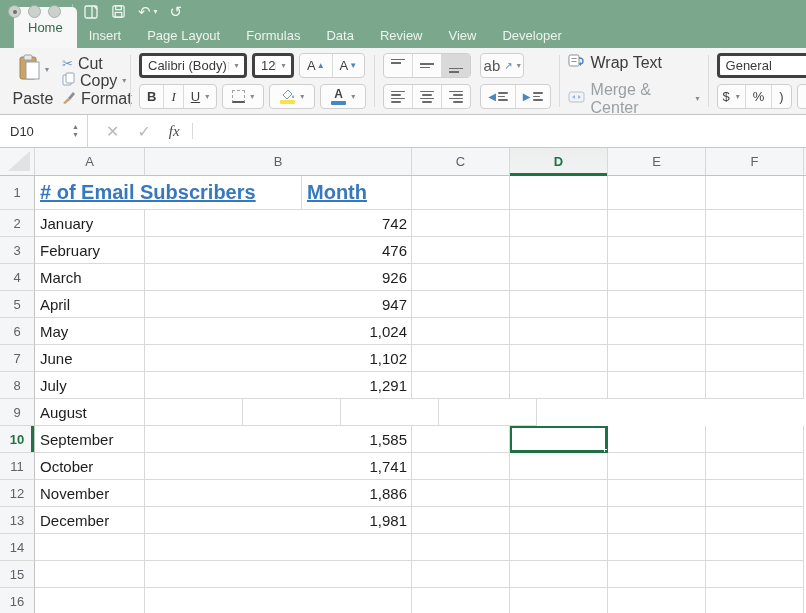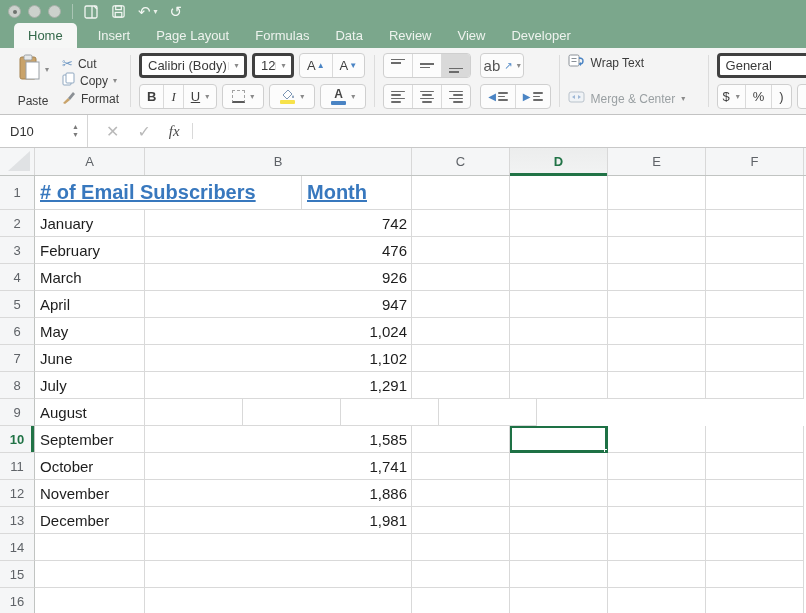--- a/index.html
+++ b/index.html
@@ -15,28 +15,28 @@
         border-radius:50%; background:#6e736e; }
   .tb-div { width:1px; height:15px; background:rgba(255,255,255,.35); margin:0 10px 0 4px; }
   .qa-icon { color:#f2f6f2; font-size:15px; line-height:1; margin-right:12px; display:flex;
         align-items:center; cursor:default; }
   .qa-icon svg { display:block; }
   .qa-caret { color:#e8efe8; font-size:8px; margin:-1px 12px 0 3px; }
 
   
   .tabrow { height:25px; background:#7ba78c; display:flex; align-items:flex-end; padding-left:14px; }
   .tab { color:#eef3ee; font-size:13px; line-height:25px; padding:0 4px; margin-right:18px; cursor:default; }
-  .tab.active { background:#f6f7f6; color:#33684a; border-radius:5px 5px 0 0; padding:0 14px; margin-right:17px; }
+  .tab.active { background:#f6f7f6; color:#33684a; border-radius:5px 5px 0 0; padding:8px 14px; margin-right:8px; }
 
   
   .ribbon { height:67px; background:#f4f4f4; border-bottom:1px solid #c3c3c3; display:flex;
             padding:5px 0 5px 10px; overflow:hidden; width:806px; }
   .vdiv { width:1px; background:#dcdcdc; margin:2px 8px; flex:0 0 1px; }
-  .rlabel { font-size:12px; color:#3c3c3c; }
-  .gray { color:#9aa0a3;text-align:center; }
+  .rlabel { font-size:16px; color:#3c3c3c; }
+  .gray { color:#9aa0a3; }
   .caret { font-size:8px; color:#8a8a8a; line-height:1; }
 
   .grp-clip { display:flex; flex:0 0 auto; }
   .paste { width:46px; display:flex; flex-direction:column; align-items:center; justify-content:space-between; padding:1px 0; }
   .paste-top { display:flex; align-items:center; gap:4px; }
   .clip-stack { width:66px; display:flex; flex-direction:column; justify-content:space-between; padding:2px 0 2px 6px; }
   .clip-item { display:flex; align-items:center; gap:5px; height:17px; }
   .scissors { color:#6f98c4; font-size:13px; }
 
   .grp-col { display:flex; flex-direction:column; justify-content:space-between; flex:0 0 auto; }

